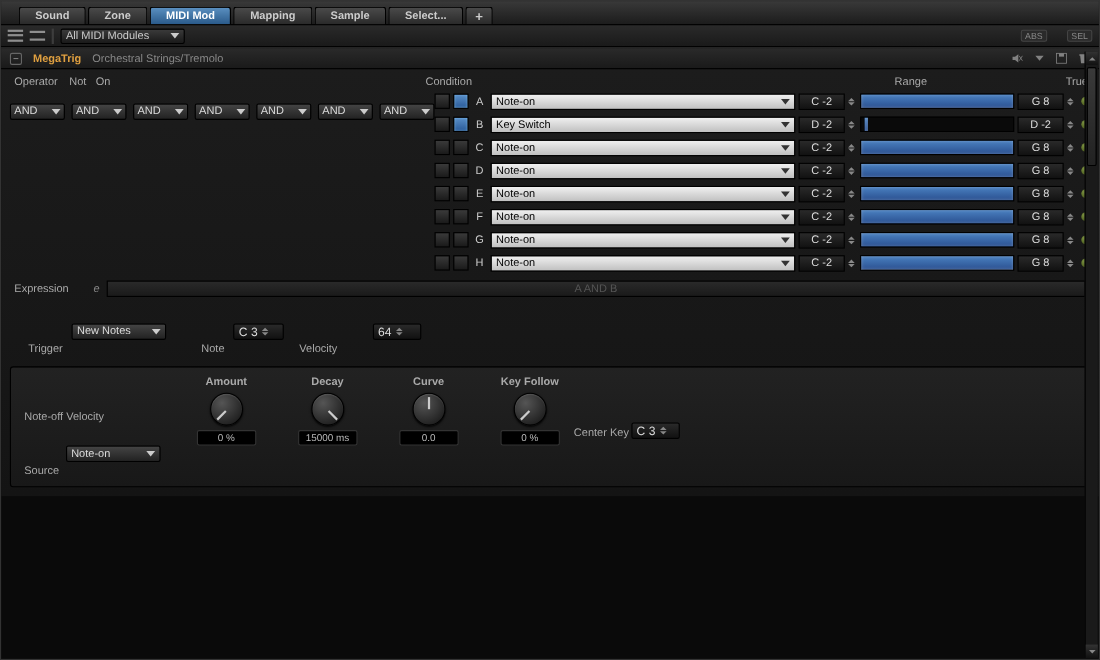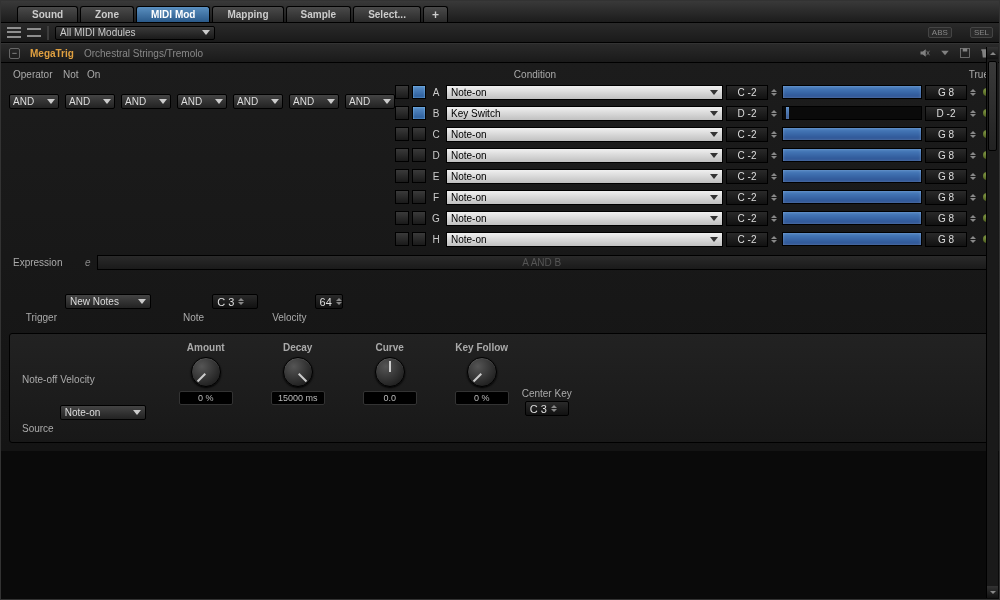--- a/index.html
+++ b/index.html
@@ -12,21 +12,21 @@
   .circ-btn { width:13px;height:13px;border-radius:50%;background:radial-gradient(circle at 30% 30%,#555,#111);border:1px solid #000; }
 
   .tabbar { height: 22px; background: linear-gradient(#393939,#1c1c1c); border-bottom:1px solid #000; display:flex; align-items:flex-end; padding-left:16px; gap:2px;}
   .tab { height:16px; padding:0 14px; background: linear-gradient(#4a4a4a,#2a2a2a); border:1px solid #000; border-bottom:none; border-top-left-radius:3px;border-top-right-radius:3px; font-size:10px; color:#ccc; display:flex;align-items:center; font-weight:bold;}
   .tab.active { background: linear-gradient(#5a8fc0,#2a5a8a); color:#fff;}
   .tab.plus { padding:0 8px; font-size:12px;}
 
   .toolbar { height:20px; background: linear-gradient(#2a2a2a,#1a1a1a); border-bottom:1px solid #000; display:flex;align-items:center; padding:0 6px; gap:6px;}
   .tb-icon { width:14px;height:14px; display:flex;flex-direction:column;justify-content:space-around; opacity:0.8;}
   .tb-icon span { height:2px; background:#aaa; }
-  .module-select { width:160px;height:14px;background:linear-gradient(#3a3a3a,#1a1a1a);border:1px solid #000;color:#ccc;font-size:10px;display:flex;align-items:center;padding:0 4px;justify-content:space-between;border-radius:2px;}
+  .module-select { width:113px;height:14px;background:linear-gradient(#3a3a3a,#1a1a1a);border:1px solid #000;color:#ccc;font-size:10px;display:flex;align-items:center;padding:0 4px;justify-content:space-between;border-radius:2px;}
   .tb-right { margin-left:auto; display:flex; gap:18px;}
   .pill { font-size:8px; background:#2a2a2a; border:1px solid #444; padding:0 3px; color:#888; border-radius:2px;}
 
   .module-header { height:20px; background: linear-gradient(#2a2a2a,#1a1a1a); display:flex;align-items:center;padding:0 8px;gap:10px;border-bottom:1px solid #000; border-top:1px solid #333;}
   .minus-circle { width:11px;height:11px;border:1px solid #666;border-radius:2px;display:flex;align-items:center;justify-content:center;color:#aaa;font-size:9px;line-height:1;}
   .module-name { color:#e0a040; font-weight:bold;}
   .module-path { color:#888;}
   .mh-right{ margin-left:auto;display:flex;gap:8px;align-items:center;}
   .mh-icon{width:12px;height:12px;opacity:0.7;}
 
@@ -70,21 +70,21 @@
 
   .bottom-panel{background:linear-gradient(#222,#181818);border:1px solid #000;border-radius:3px;padding:8px 12px;margin-top:4px;display:flex;gap:28px;align-items:flex-start;}
   .bp-left{display:flex;flex-direction:column;gap:6px;}
   .bp-left .lbl{color:#aaa;}
   .knob-col{display:flex;flex-direction:column;align-items:center;gap:4px;width:64px;}
   .knob-label{color:#aaa;font-size:10px;font-weight:bold;}
   .knob{width:30px;height:30px;border-radius:50%;background:radial-gradient(circle at 35% 30%,#555,#111);border:1px solid #000;position:relative;box-shadow:0 1px 2px #000, inset 0 1px 1px rgba(255,255,255,0.1);}
   .knob::after{content:"";position:absolute;width:2px;height:11px;background:#ccc;left:50%;top:3px;transform-origin:50% 12px;transform:translateX(-50%) rotate(var(--rot,0deg));}
   .knob-val{background:#000;border:1px solid #333;color:#bbb;font-size:9px;padding:1px 0;width:54px;text-align:center;border-radius:2px;}
   .keyfollow{display:flex;gap:8px;align-items:flex-start;}
-  .center-key{display:flex;flex-direction:column;gap:2px;align-items:center;padding-top:14px;}
+  .center-key{display:flex;flex-direction:row;gap:2px;align-items:flex-end;padding-top:14px;}
   .scrollbar-right{position:absolute;right:1px;top:46px;bottom:1px;width:12px;background:#1a1a1a;border-left:1px solid #000;}
   .sb-thumb{position:absolute;left:1px;right:1px;top:14px;height:90px;background:linear-gradient(#3a3a3a,#222);border:1px solid #000;border-radius:2px;}
   .sb-btn{position:absolute;left:0;right:0;height:12px;background:linear-gradient(#333,#111);display:flex;align-items:center;justify-content:center;}
   .content-wrap{position:relative;}
 </style>
 </head>
 <body>
 
 <div class="window content-wrap">
 
@@ -156,20 +156,21 @@
         </svg>
     </div>
   </div>
 
   <div class="editor">
     <div class="col-headers">
       <div class="ch-op">Operator</div>
       <div class="ch-not">Not</div>
       <div class="ch-on">On</div>
       <div class="ch-cond">Condition</div>
+      <div class="ch-range">Range</div>
       <div class="ch-true">True</div>
     </div>
 
     <div class="cond-rows">
       <div class="op-col" id="op-col">
           <div class="op-dd" style="margin-top: 0px;">
             <span>AND</span>
             <span class="arrow-down"></span>
           </div>
           <div class="op-dd" style="margin-top: 0px;">
@@ -433,21 +434,21 @@
       </div>
       <span class="lbl" style="margin-left:24px;">Note</span>
       <div class="num-field" style="width:46px;">
         <span>C 3</span>
         <div class="spin">
             <div class="spin-up"></div>
             <div class="spin-down"></div>
           </div>
       </div>
       <span class="lbl" style="margin-left:6px;">Velocity</span>
-      <div class="num-field" style="width:28px;">
+      <div class="num-field" style="width:44px;margin-left:24px;">
         <span>64</span>
         <div class="spin">
             <div class="spin-up"></div>
             <div class="spin-down"></div>
           </div>
       </div>
     </div>
 
     <div class="bottom-panel">
       <div class="bp-left">

